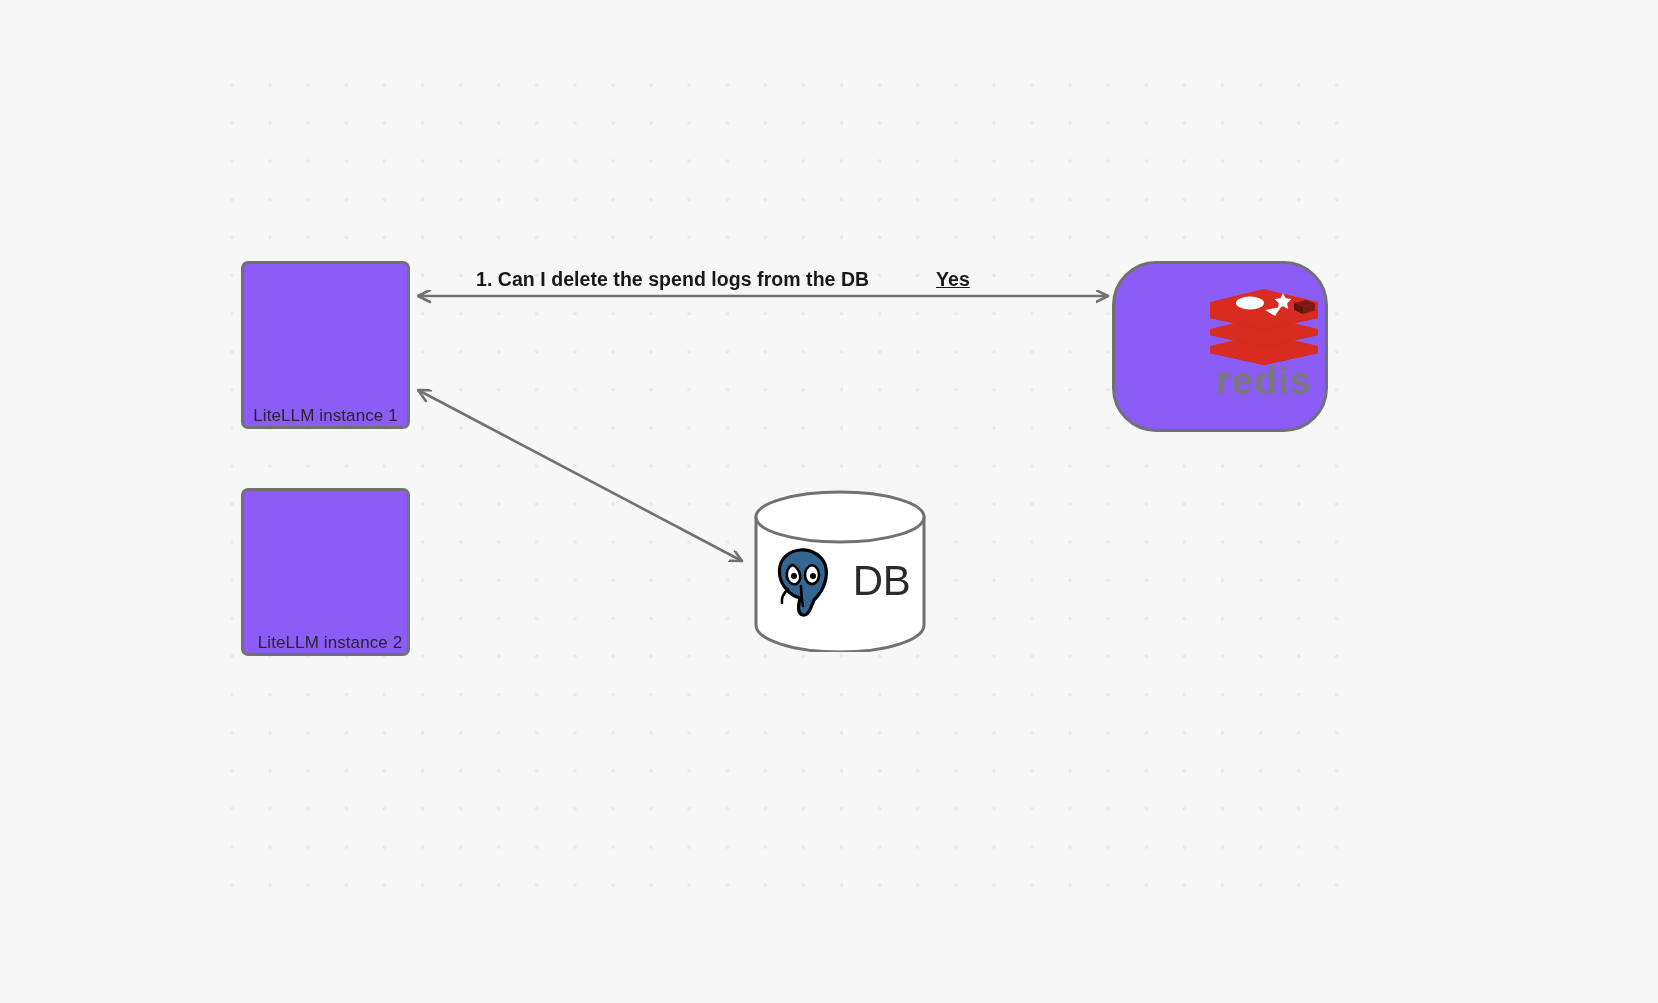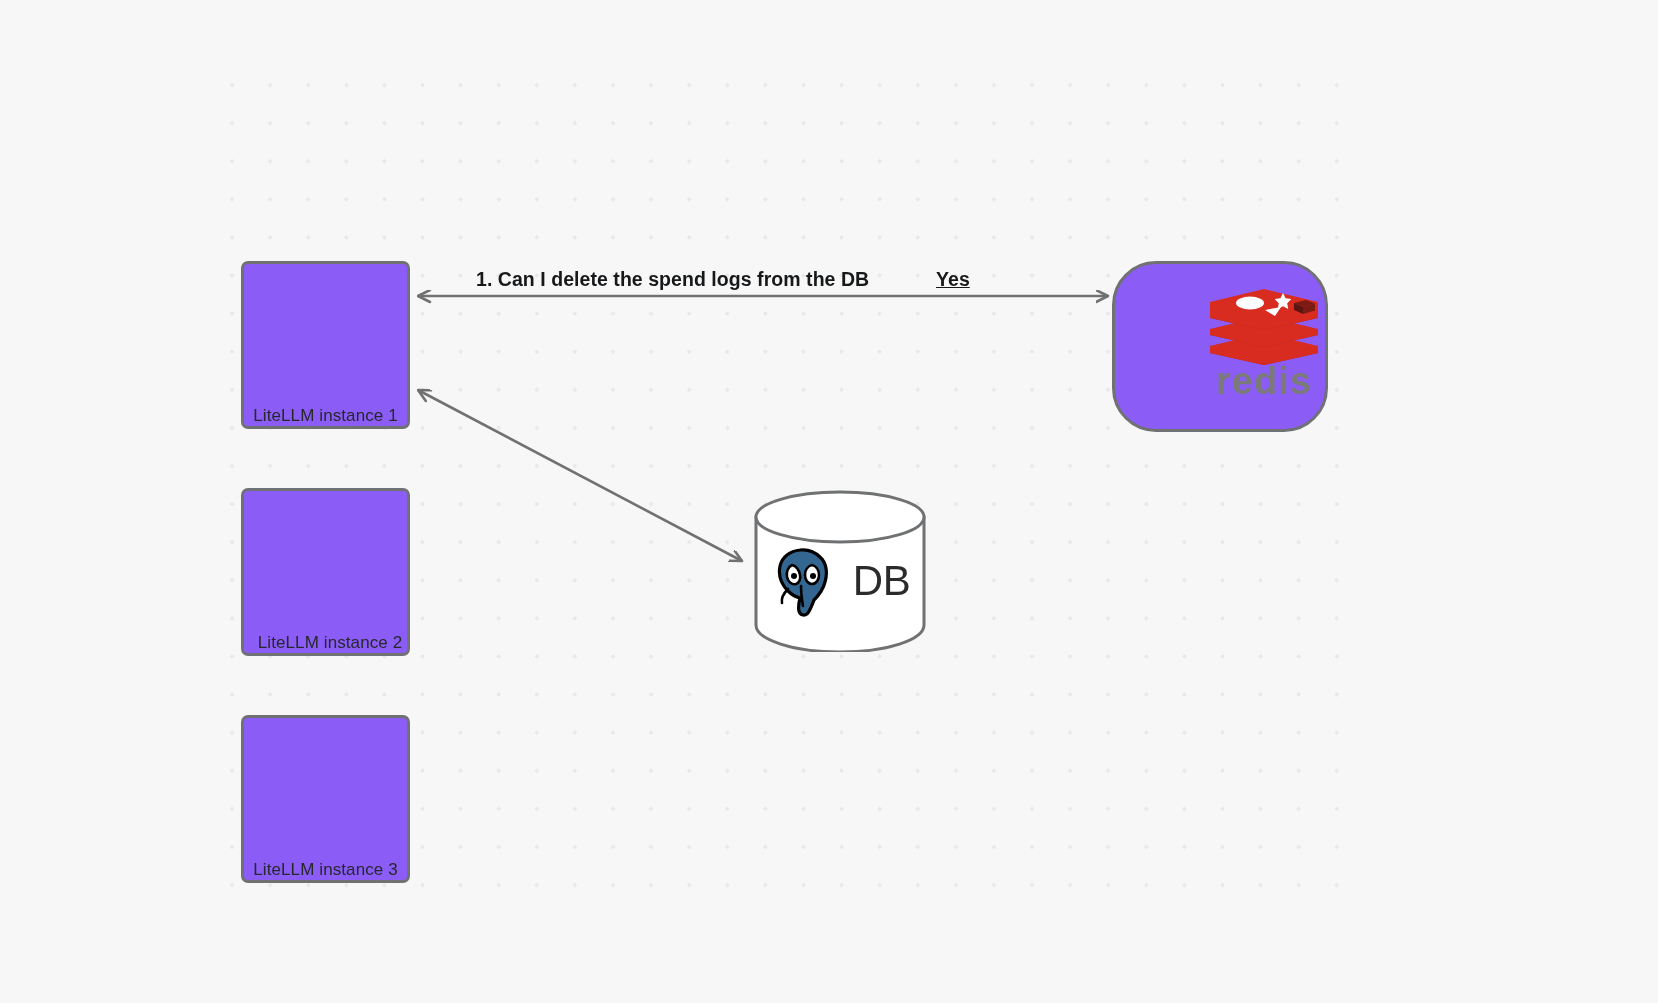--- a/index.html
+++ b/index.html
@@ -134,23 +134,20 @@
   <div class="edge-label" id="label-yes">Yes</div>
 
   <div class="node box-node" id="node-instance-1">
     <span class="box-label">LiteLLM instance 1</span>
   </div>
 
   <div class="node box-node" id="node-instance-2">
     <span class="box-label">LiteLLM instance 2</span>
   </div>
 
-  <div class="node box-node" id="node-instance-3">
-    <span class="box-label">LiteLLM instance 3</span>
-  </div>
 
   <div class="node" id="node-redis">
     <div class="redis-logo-wrap">
 
       <svg class="redis-mark" width="118" height="76" viewBox="0 0 118 76">
 
         <path d="M59 50 L113 64 L59 76 L5 64 Z" fill="#a32b22"></path>
         <path d="M59 44 L113 57 L113 64 L59 76 L5 64 L5 57 Z" fill="#d82c20"></path>
 
         <path d="M59 33 L113 46 L59 58 L5 46 Z" fill="#a32b22"></path>

